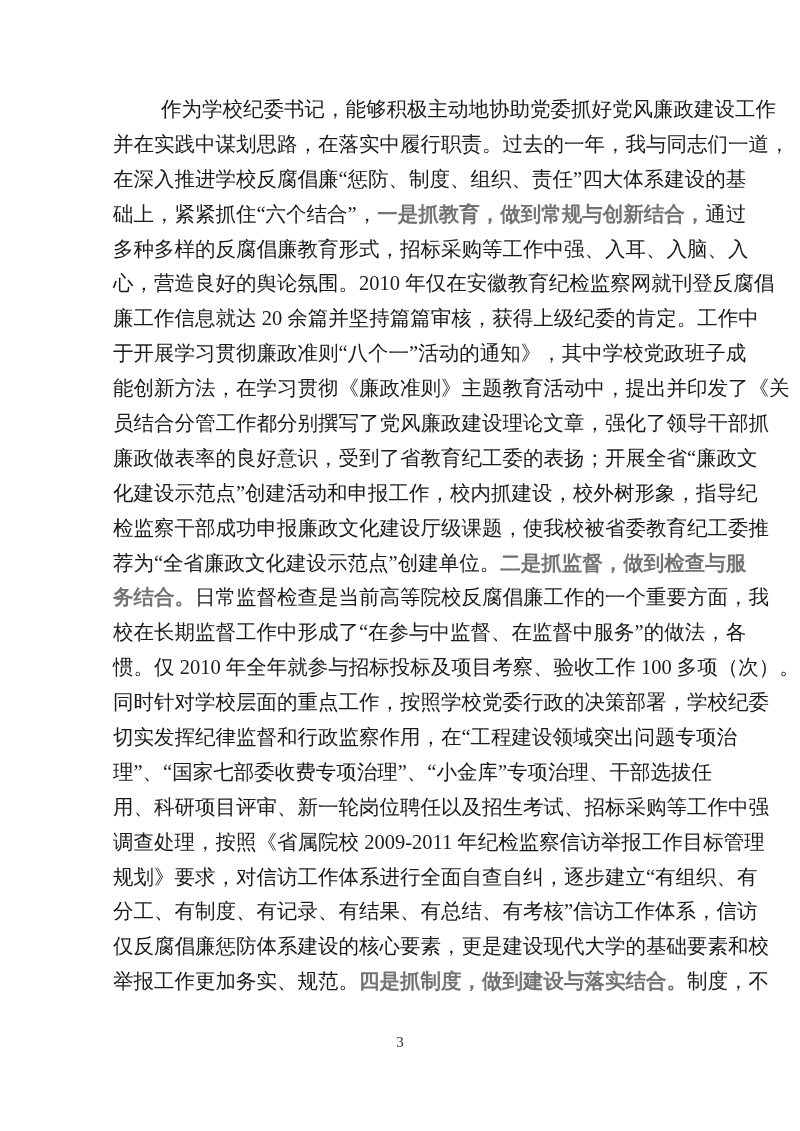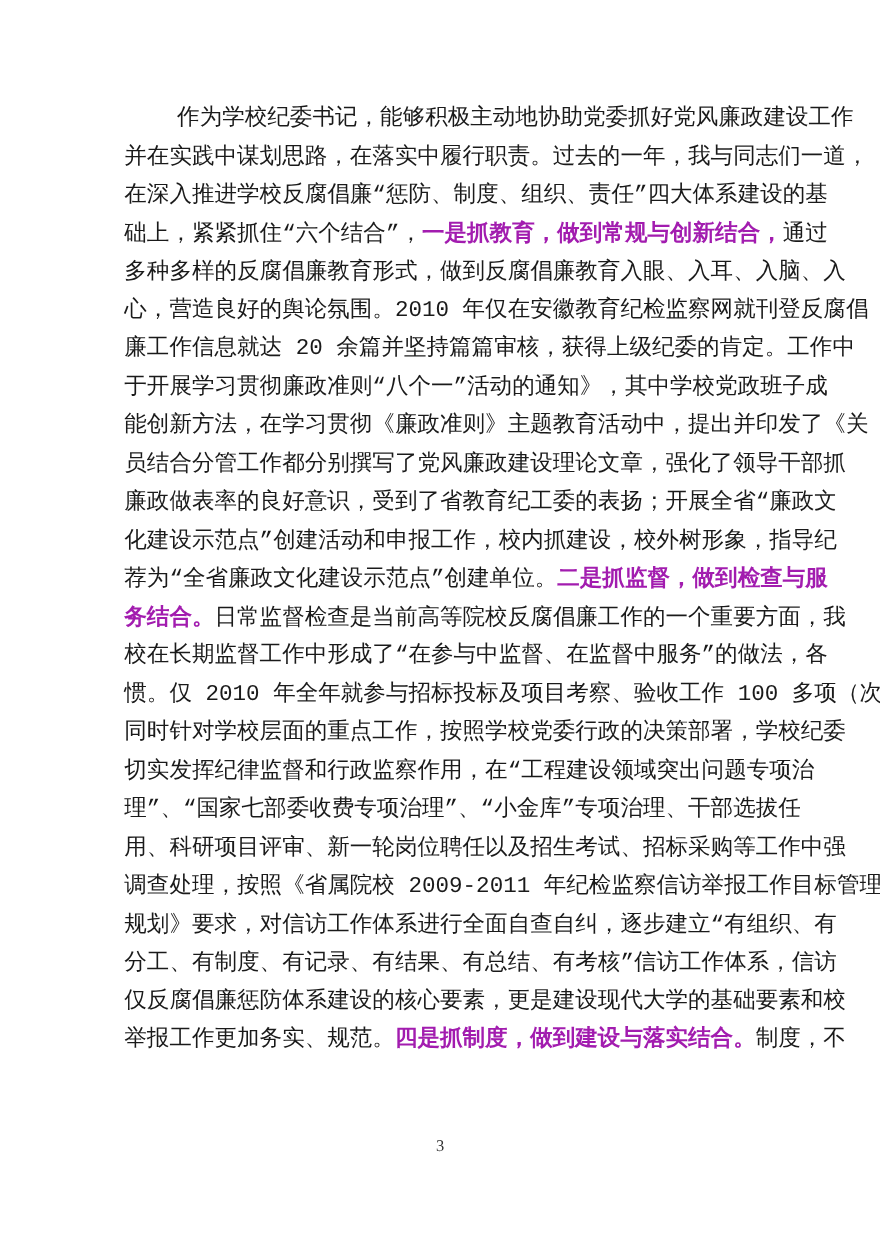--- a/index.html
+++ b/index.html
@@ -1,48 +1,49 @@
 <!DOCTYPE html>
 <html><head>
 <meta charset="utf-8">
 <style>
   html, body { margin: 0; padding: 0; background: #ffffff; }
   body { width: 800px; height: 1131px; position: relative; overflow: hidden; }
   .page { position: absolute; left: 0; top: 0; width: 800px; height: 1131px; background: #fff; }
   .body-text {
     position: absolute; left: 113px; top: 92px; width: 580px;
-    font-family: Liberation Mono, monospace;
+    font-family: Liberation Serif, serif;
     font-size: 20.5px; line-height: 34.9px; color: #1a1a1a;
     text-align: justify; text-align-last: left;
   }
   .line { display: block; white-space: nowrap; height: 34.9px; text-align: justify; text-align-last: justify; }
   .indent { padding-left: 48px; }
-  b { font-weight: bold; color: #a21caf; }
+  b { font-weight: bold; color: #737373; }
   .page-number {
     position: absolute; left: 0; width: 800px; top: 1034px; text-align: center;
     font-family: "Liberation Serif", serif; font-size: 15px; color: #333;
   }
 </style>
 </head>
 <body>
 
 <div class="page">
   <div class="body-text" id="body-text">
       <span class="line indent"><span>作为学校纪委书记，能够积极主动地协助党委抓好党风廉政建设工作</span></span>
       <span class="line"><span>并在实践中谋划思路，在落实中履行职责。过去的一年，我与同志们一道，</span></span>
       <span class="line"><span>在深入推进学校反腐倡廉“惩防、制度、组织、责任”四大体系建设的基</span></span>
       <span class="line"><span>础上，紧紧抓住“六个结合”，</span><b>一是抓教育，做到常规与创新结合，</b><span>通过</span></span>
-      <span class="line"><span>多种多样的反腐倡廉教育形式，做到反腐倡廉教育入眼、入耳、入脑、入</span></span>
+      <span class="line"><span>多种多样的反腐倡廉教育形式，招标采购等工作中强、入耳、入脑、入</span></span>
       <span class="line"><span>心，营造良好的舆论氛围。2010 年仅在安徽教育纪检监察网就刊登反腐倡</span></span>
       <span class="line"><span>廉工作信息就达 20 余篇并坚持篇篇审核，获得上级纪委的肯定。工作中</span></span>
       <span class="line"><span>于开展学习贯彻廉政准则“八个一”活动的通知》，其中学校党政班子成</span></span>
       <span class="line"><span>能创新方法，在学习贯彻《廉政准则》主题教育活动中，提出并印发了《关</span></span>
       <span class="line"><span>员结合分管工作都分别撰写了党风廉政建设理论文章，强化了领导干部抓</span></span>
       <span class="line"><span>廉政做表率的良好意识，受到了省教育纪工委的表扬；开展全省“廉政文</span></span>
       <span class="line"><span>化建设示范点”创建活动和申报工作，校内抓建设，校外树形象，指导纪</span></span>
+      <span class="line"><span>检监察干部成功申报廉政文化建设厅级课题，使我校被省委教育纪工委推</span></span>
       <span class="line"><span>荐为“全省廉政文化建设示范点”创建单位。</span><b>二是抓监督，做到检查与服</b></span>
       <span class="line"><b>务结合。</b><span>日常监督检查是当前高等院校反腐倡廉工作的一个重要方面，我</span></span>
       <span class="line"><span>校在长期监督工作中形成了“在参与中监督、在监督中服务”的做法，各</span></span>
       <span class="line"><span>惯。仅 2010 年全年就参与招标投标及项目考察、验收工作 100 多项（次）。</span></span>
       <span class="line"><span>同时针对学校层面的重点工作，按照学校党委行政的决策部署，学校纪委</span></span>
       <span class="line"><span>切实发挥纪律监督和行政监察作用，在“工程建设领域突出问题专项治</span></span>
       <span class="line"><span>理”、“国家七部委收费专项治理”、“小金库”专项治理、干部选拔任</span></span>
       <span class="line"><span>用、科研项目评审、新一轮岗位聘任以及招生考试、招标采购等工作中强</span></span>
       <span class="line"><span>调查处理，按照《省属院校 2009-2011 年纪检监察信访举报工作目标管理</span></span>
       <span class="line"><span>规划》要求，对信访工作体系进行全面自查自纠，逐步建立“有组织、有</span></span>

